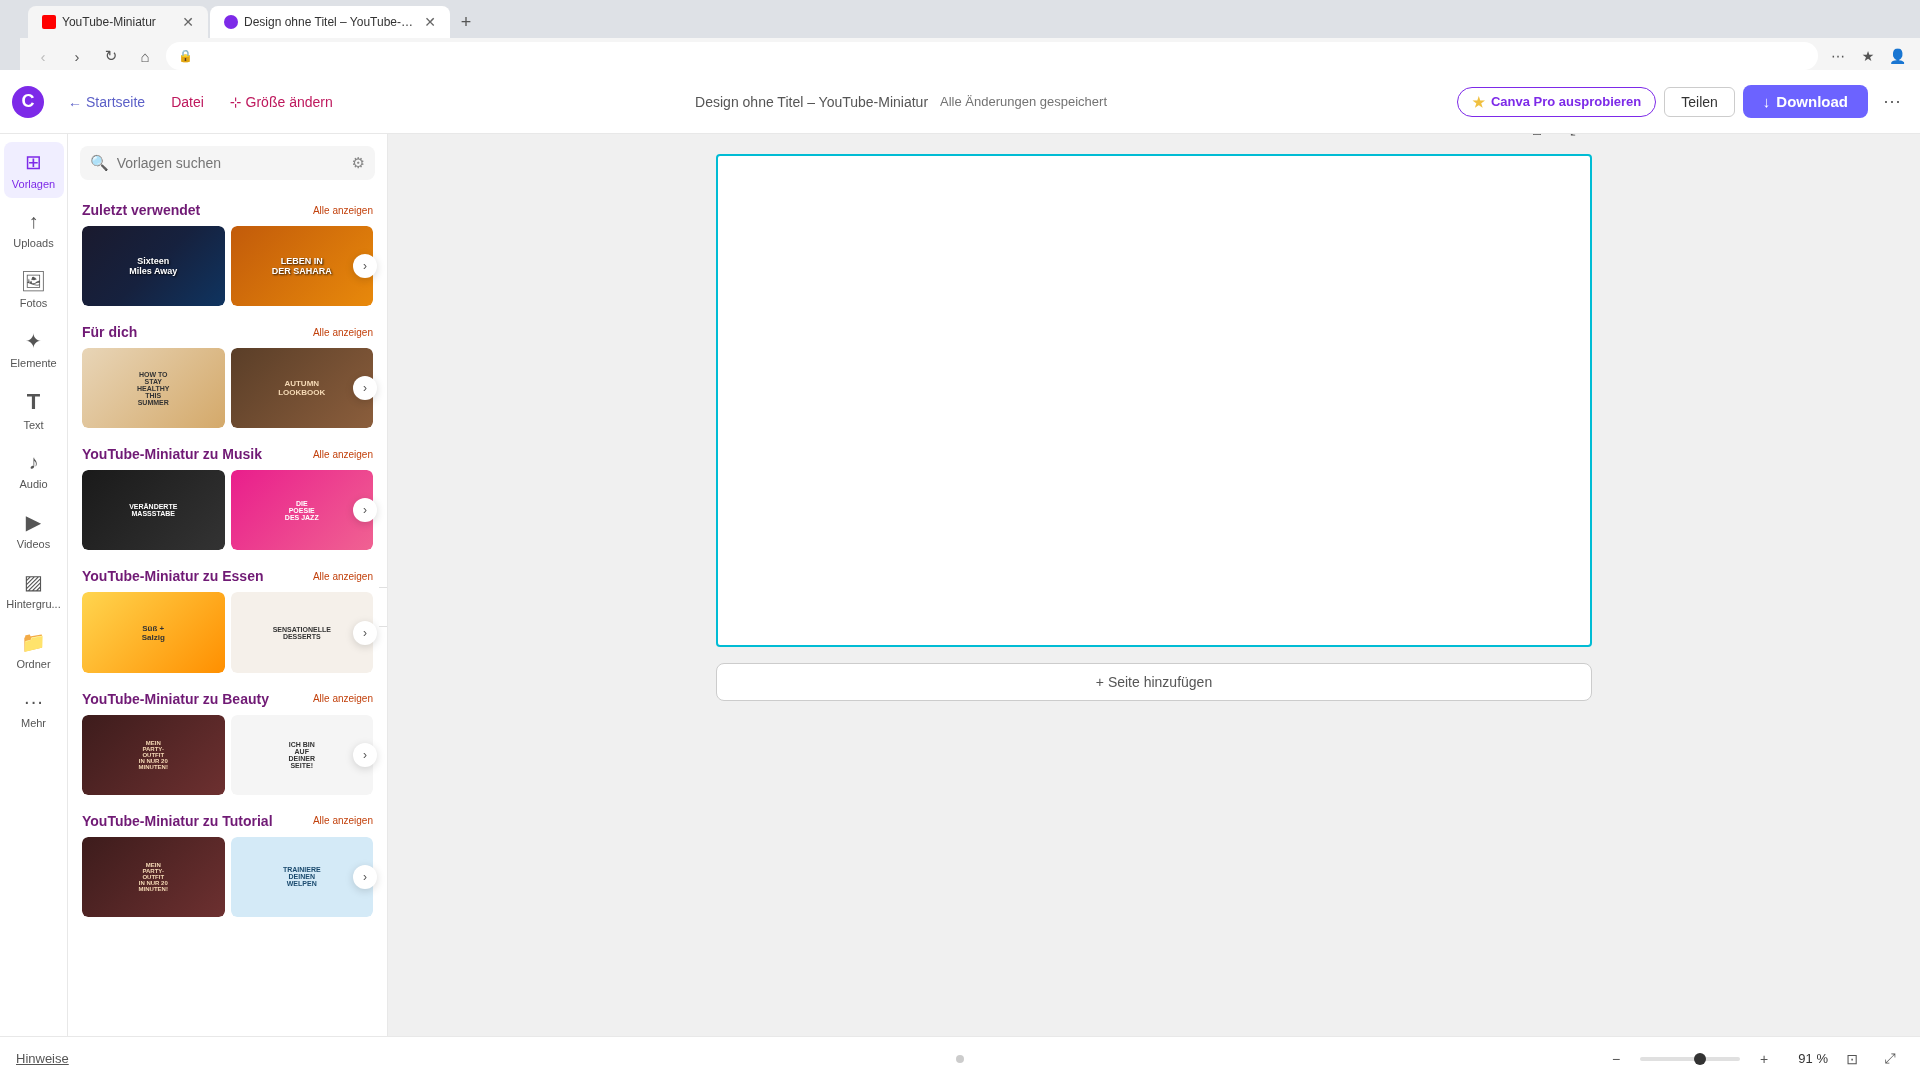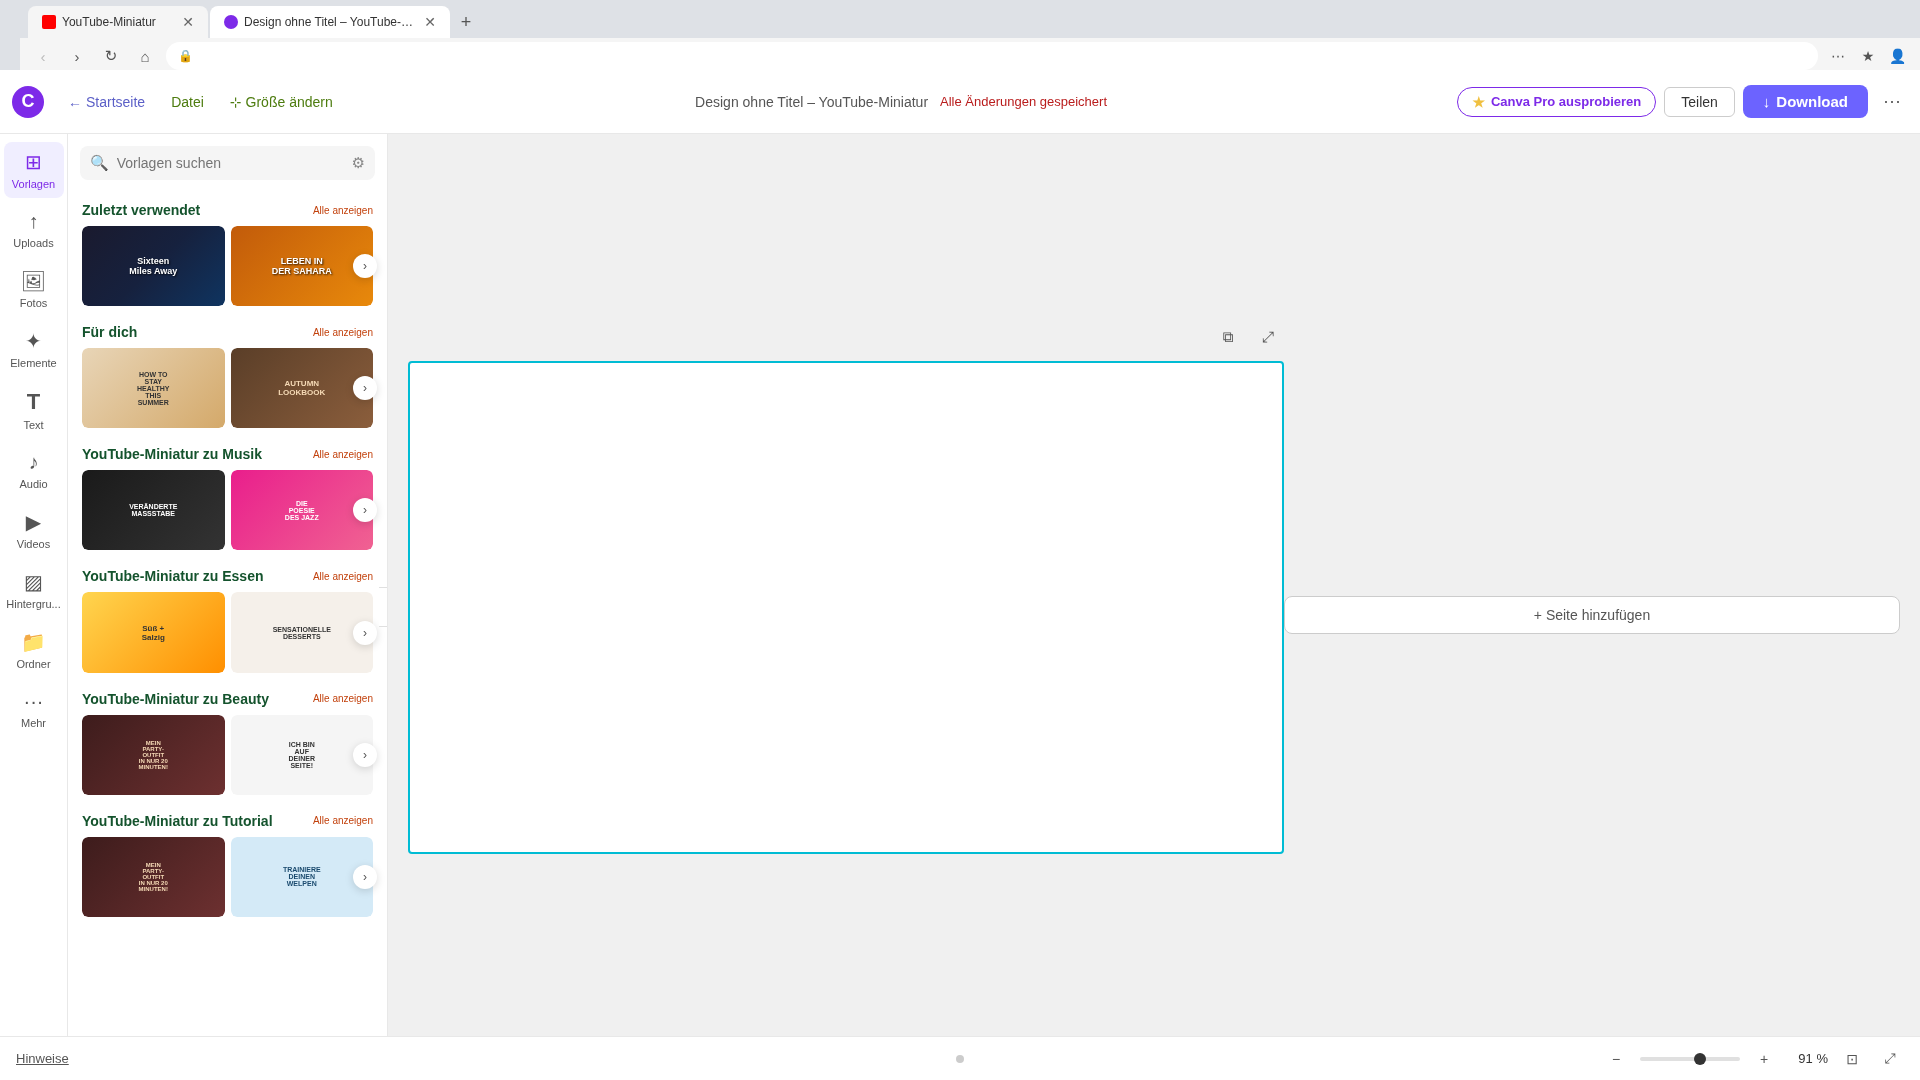--- a/index.html
+++ b/index.html
@@ -27,25 +27,25 @@
     .browser-action-icon { width: 24px; height: 24px; display: flex; align-items: center; justify-content: center; color: #555; font-size: 14px; cursor: pointer; }
 
     
     .canva-app { display: flex; flex-direction: column; height: calc(1080px - 70px); }
 
     
     .top-bar { background: #fff; height: 64px; display: flex; align-items: center; padding: 0 12px; gap: 8px; border-bottom: 1px solid #e8e8e8; }
     .top-bar-logo-area { display: flex; align-items: center; gap: 4px; margin-right: 4px; }
     .canva-logo { width: 32px; height: 32px; background: #7d2ae8; border-radius: 50%; display: flex; align-items: center; justify-content: center; color: #fff; font-size: 18px; font-weight: bold; }
     .top-bar-nav { display: flex; align-items: center; gap: 2px; }
-    .top-bar-btn { padding: 6px 12px; border-radius: 6px; font-size: 14px; color: #4d7c0f; cursor: pointer; display: flex; align-items: center; gap: 4px; }
+    .top-bar-btn { padding: 6px 12px; border-radius: 6px; font-size: 14px; color: #be185d; cursor: pointer; display: flex; align-items: center; gap: 4px; }
     .top-bar-btn.active-page { color: #5b5fc7; font-weight: 500; }
     .top-bar-middle { flex: 1; display: flex; justify-content: center; }
     .design-title { font-size: 14px; color: #555; }
-    .saved-indicator { font-size: 13px; color: #b91c1c; margin-left: 12px; }
+    .saved-indicator { font-size: 13px; color: #737373; margin-left: 12px; }
     .top-bar-right { display: flex; align-items: center; gap: 8px; }
     .canva-pro-btn { background: #fff; border: 1.5px solid #7d2ae8; color: #7d2ae8; padding: 6px 14px; border-radius: 20px; font-size: 13px; font-weight: 600; cursor: pointer; display: flex; align-items: center; gap: 6px; }
     .canva-pro-star { color: #f0c040; font-size: 14px; }
     .share-btn { background: #fff; border: 1.5px solid #ccc; color: #333; padding: 6px 16px; border-radius: 6px; font-size: 14px; font-weight: 500; cursor: pointer; }
     .download-btn { background: #6c63ff; color: #fff; padding: 8px 20px; border-radius: 8px; font-size: 15px; font-weight: 600; cursor: pointer; display: flex; align-items: center; gap: 6px; }
     .more-btn { width: 32px; height: 32px; display: flex; align-items: center; justify-content: center; color: #555; font-size: 18px; cursor: pointer; border-radius: 6px; }
 
     
     .main-area { display: flex; flex: 1; overflow: hidden; }
 
@@ -65,21 +65,21 @@
     .search-icon { color: #888; font-size: 15px; }
     .search-input { flex: 1; border: none; background: transparent; outline: none; font-size: 14px; color: #333; }
     .filter-icon { color: #888; font-size: 15px; cursor: pointer; }
 
     .panel-content { flex: 1; overflow-y: auto; padding: 4px 0; }
     .panel-content::-webkit-scrollbar { width: 4px; }
     .panel-content::-webkit-scrollbar-thumb { background: #ccc; border-radius: 4px; }
 
     .section { padding: 10px 14px 8px; }
     .section-header { display: flex; align-items: center; justify-content: space-between; margin-bottom: 8px; }
-    .section-title { font-size: 14px; font-weight: 700; color: #14532d; }
+    .section-title { font-size: 14px; font-weight: 700; color: #701a75; }
     .section-link { font-size: 10px; color: #c2410c; cursor: pointer; }
 
     .template-grid { display: flex; gap: 6px; position: relative; }
     .template-item { border-radius: 6px; overflow: hidden; cursor: pointer; flex: 1; position: relative; }
     .template-thumb { width: 100%; aspect-ratio: 16/9; object-fit: cover; border-radius: 6px; display: flex; align-items: center; justify-content: center; font-size: 10px; color: #fff; font-weight: 700; text-align: center; overflow: hidden; position: relative; }
 
     
     .thumb-sixteen-miles { background: linear-gradient(135deg, #1a1a2e 0%, #16213e 50%, #0f3460 100%); }
     .thumb-sahara { background: linear-gradient(135deg, #c25b0a 0%, #e8890b 100%); }
     .thumb-stay-healthy { background: linear-gradient(135deg, #e8d5b7 0%, #d4a96a 100%); }
@@ -90,21 +90,21 @@
     .thumb-desserts { background: linear-gradient(135deg, #fff 0%, #f5f5f5 100%); color: #333; }
     .thumb-beauty1 { background: linear-gradient(135deg, #3d1c1c 0%, #6d3030 100%); }
     .thumb-tutorial1 { background: linear-gradient(135deg, #3d1c1c 0%, #6d3030 100%); }
 
     .section-arrow { position: absolute; right: -4px; top: 50%; transform: translateY(-50%); width: 24px; height: 24px; background: #fff; border-radius: 50%; box-shadow: 0 2px 8px rgba(0,0,0,0.15); display: flex; align-items: center; justify-content: center; font-size: 12px; color: #555; cursor: pointer; z-index: 2; }
 
     
     .collapse-handle { position: absolute; right: -12px; top: 50%; transform: translateY(-50%); width: 20px; height: 40px; background: #fff; border-radius: 0 6px 6px 0; border: 1px solid #e0e0e0; border-left: none; display: flex; align-items: center; justify-content: center; cursor: pointer; font-size: 10px; color: #888; z-index: 10; }
 
     
-    .canvas-area { flex: 1; background: #f0f0f0; display: flex; align-items: center; justify-content: flex-start; padding: 20px; overflow: auto; position: relative; }
+    .canvas-area { flex: 1; background: #f0f0f0; display: flex; flex-direction: column; align-items: center; justify-content: flex-start; padding: 20px; overflow: auto; position: relative; }
 
     .canvas-container { position: relative; margin: 0 auto; }
     .canvas-icons { position: absolute; top: -40px; right: 0; display: flex; gap: 8px; }
     .canvas-icon-btn { width: 32px; height: 32px; display: flex; align-items: center; justify-content: center; color: #555; font-size: 15px; cursor: pointer; border-radius: 6px; }
 
     .canvas-frame { width: 876px; height: 493px; background: #fff; border: 2px solid #00bcd4; border-radius: 4px; }
 
     .add-page-btn { margin-top: 16px; padding: 10px 24px; background: #fff; border: 1.5px solid #ccc; border-radius: 8px; font-size: 14px; color: #555; cursor: pointer; width: 876px; text-align: center; }
 
     

